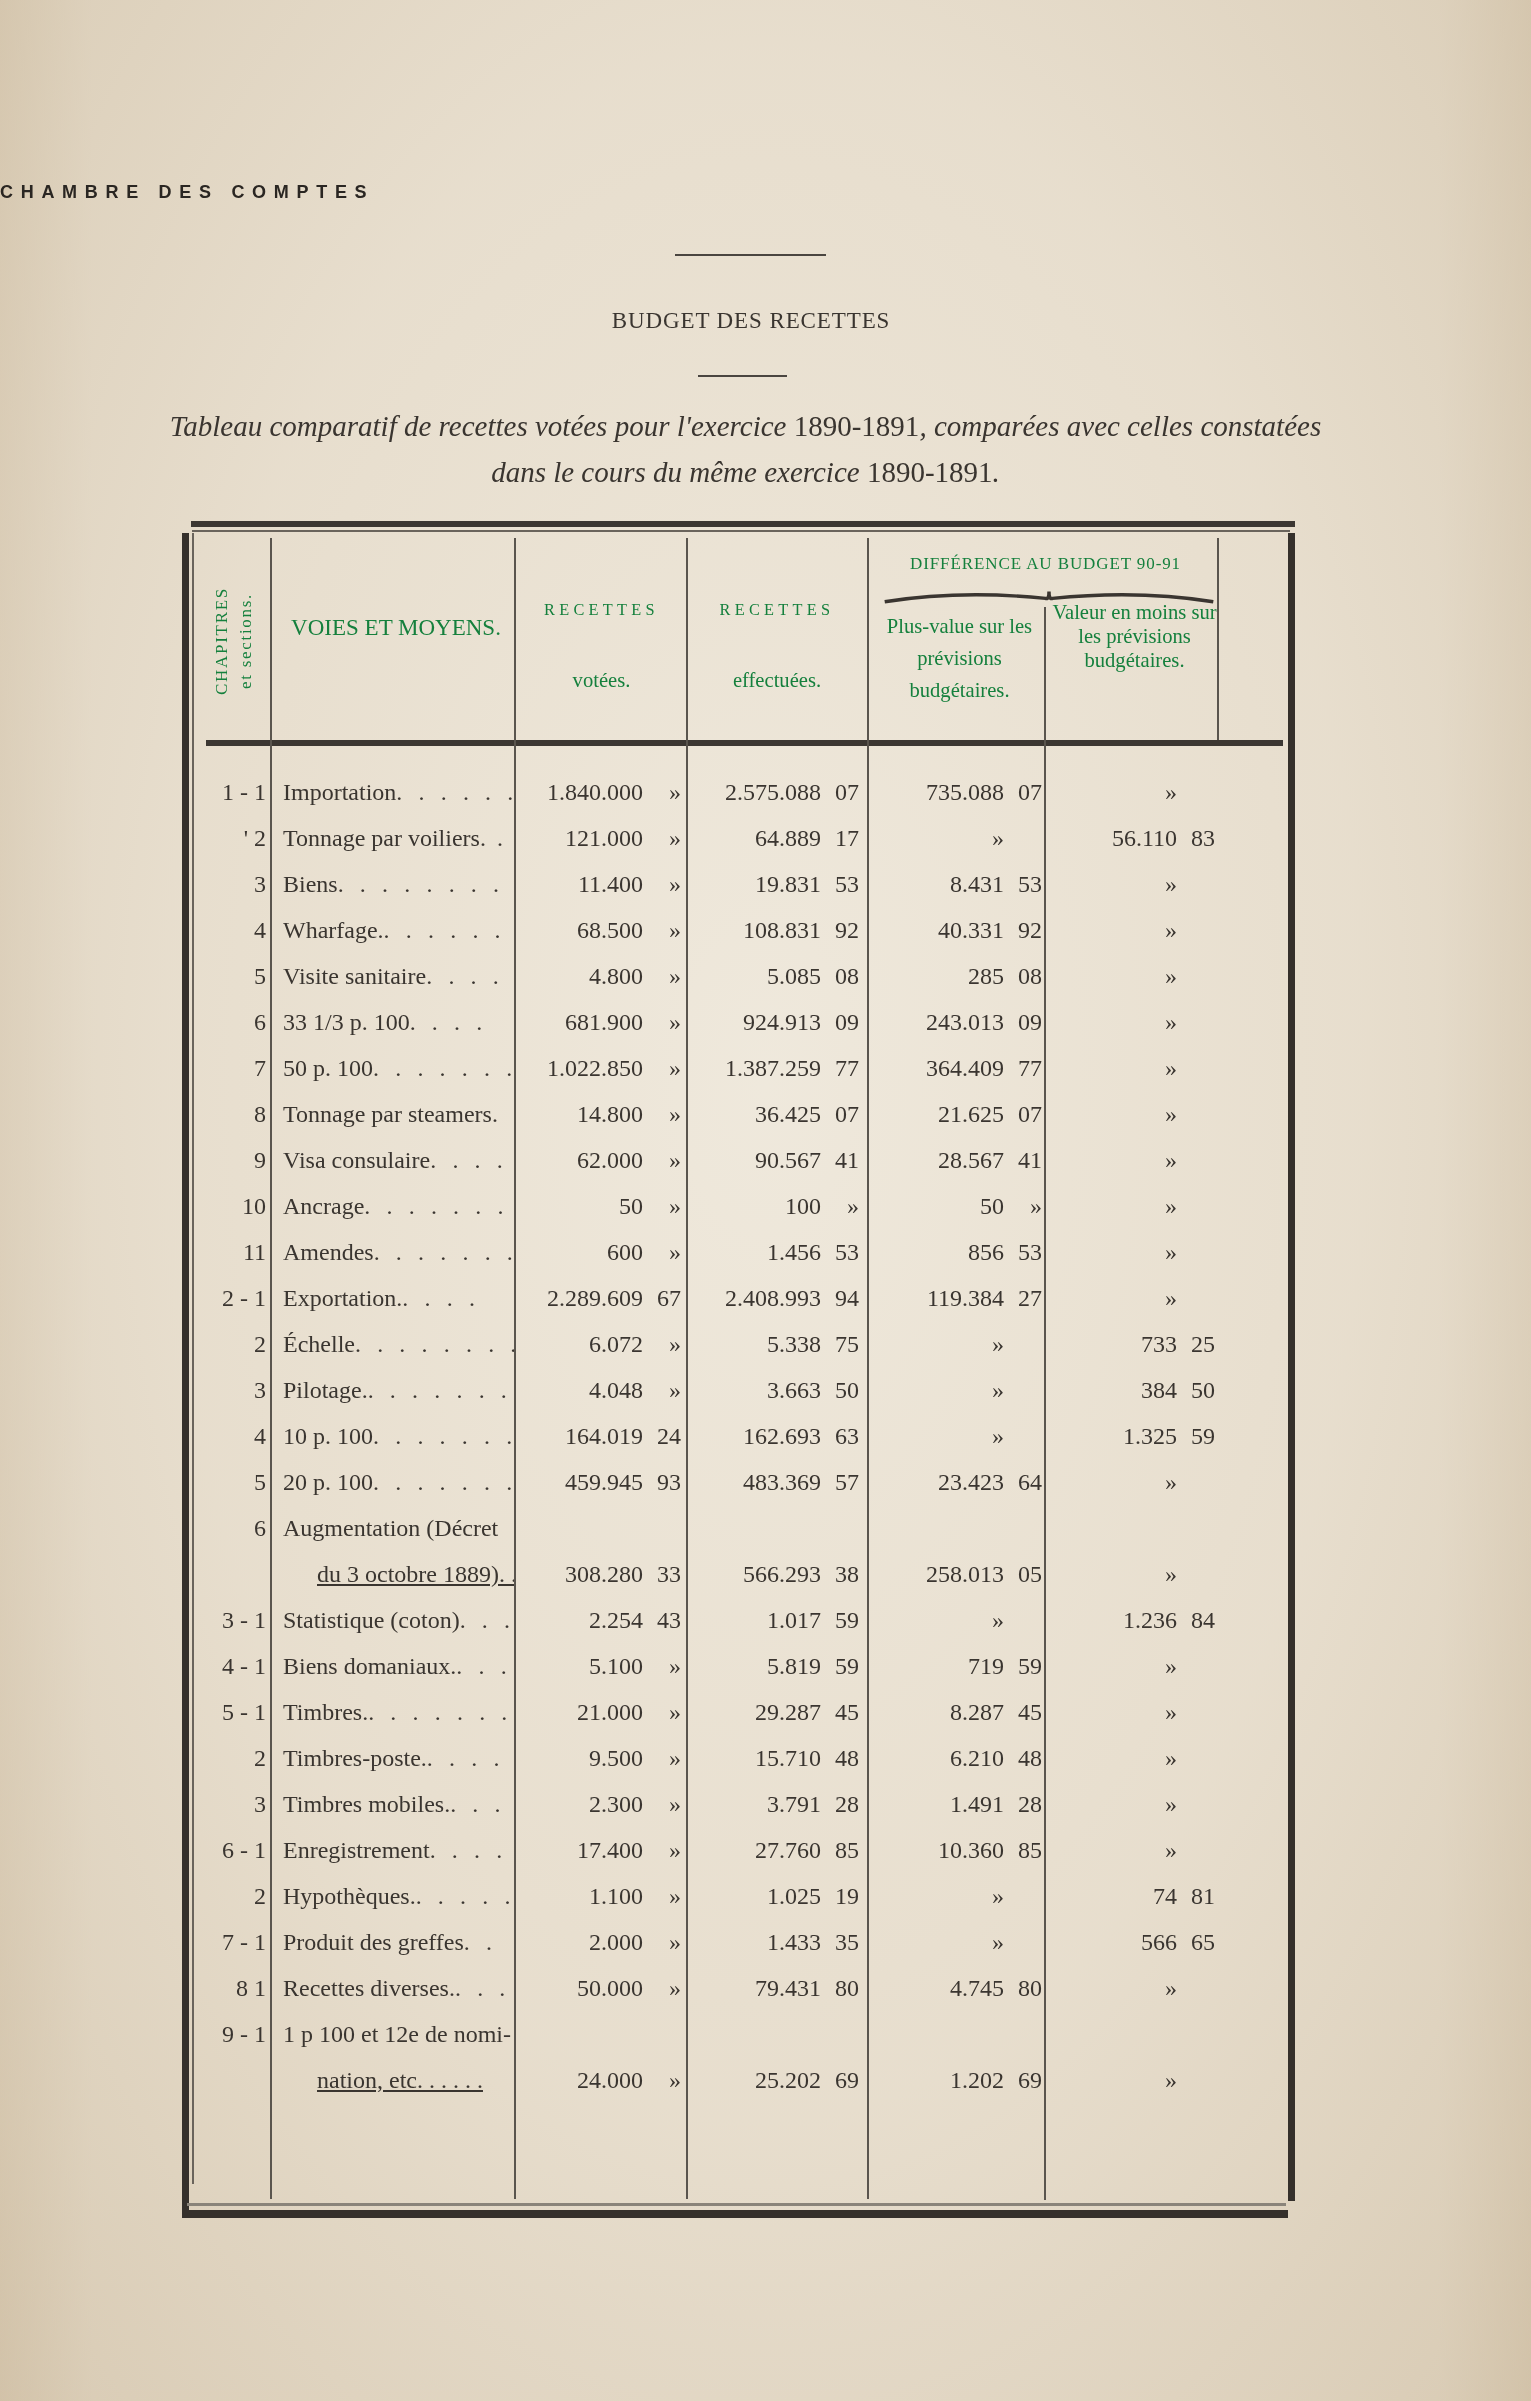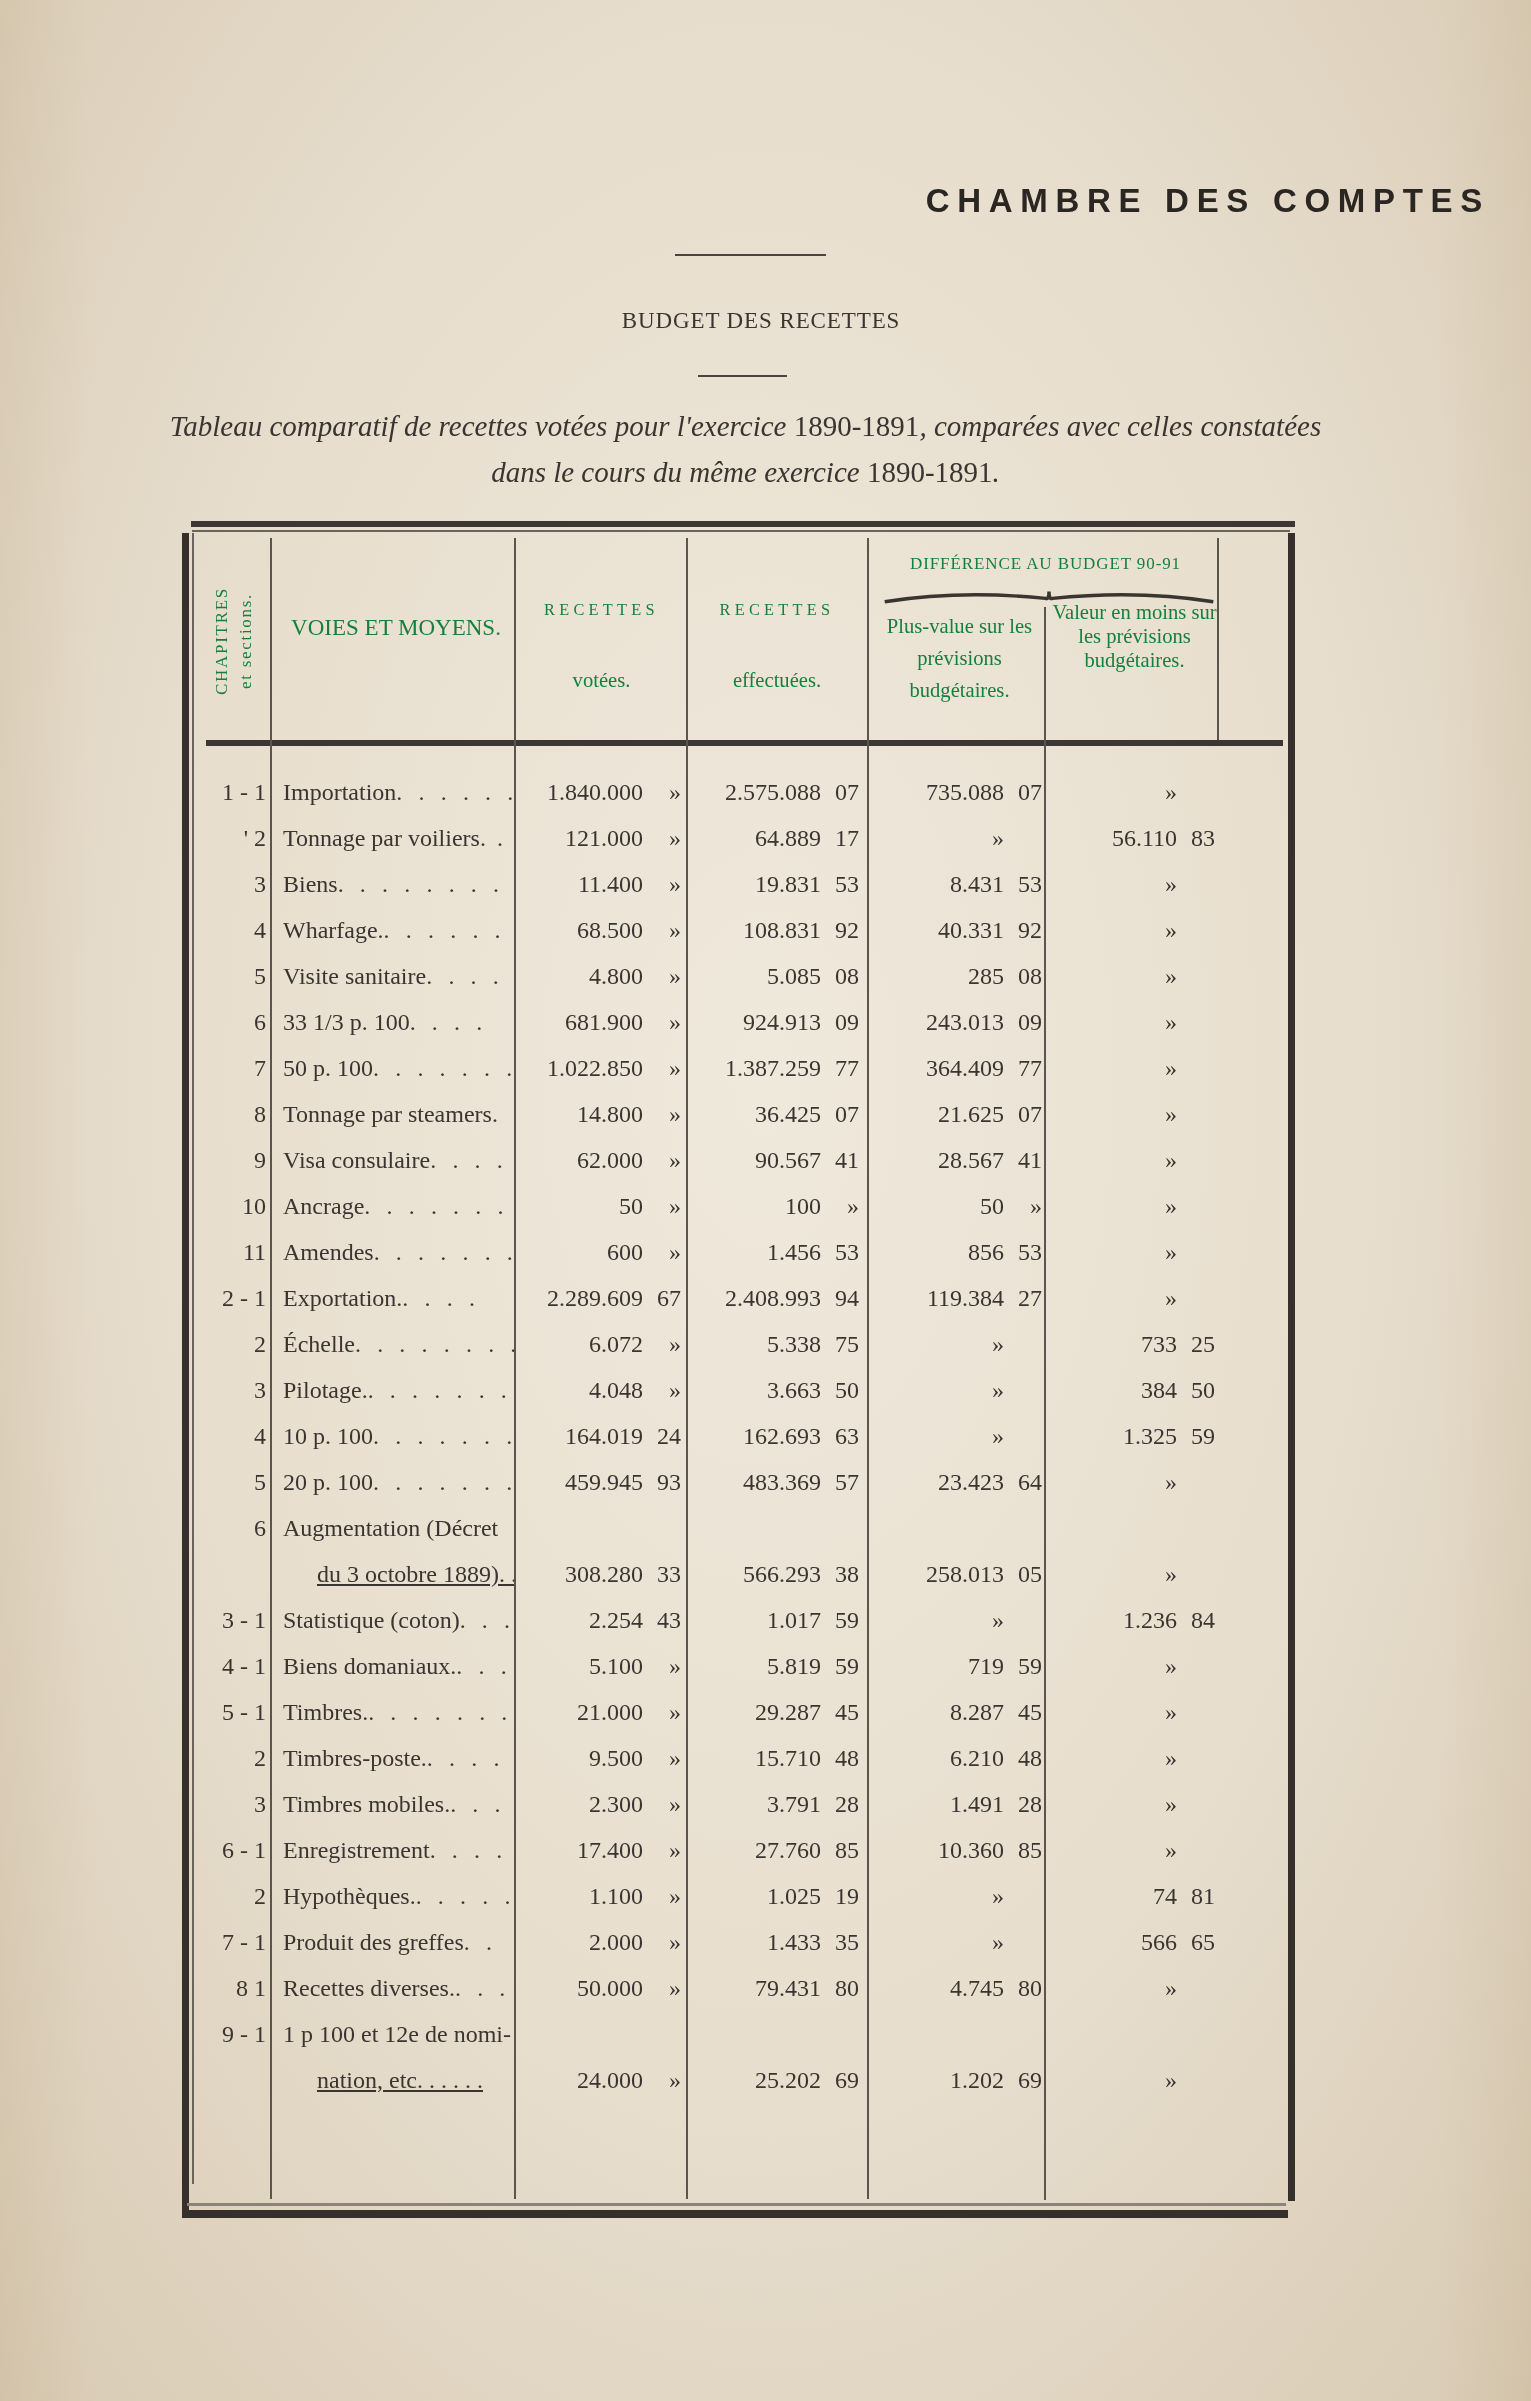--- a/index.html
+++ b/index.html
@@ -6,29 +6,29 @@
   body {
     width: 1531px; height: 2401px; position: relative; overflow: hidden;
     background: #e6dccb;
     background-image:
       radial-gradient(ellipse at 50% 45%, rgba(240,234,222,0.9) 0%, rgba(232,223,207,0.6) 55%, rgba(205,188,160,0.55) 100%),
       linear-gradient(90deg, rgba(190,168,135,0.35) 0%, rgba(0,0,0,0) 6%, rgba(0,0,0,0) 94%, rgba(190,168,135,0.35) 100%);
     font-family: "Liberation Serif", "DejaVu Serif", serif;
     color: #3a3530;
   }
   .title {
-    position: absolute; left: 0; width: 1490px; top: 182px; text-align: right;
+    position: absolute; left: 0; width: 1490px; top: 182px; text-align: left;
     font-family: "Liberation Sans", "DejaVu Sans", sans-serif;
-    font-weight: bold; font-size: 33px; letter-spacing: 7.7px; color: #2a2622;
+    font-weight: bold; font-size: 18px; letter-spacing: 7.7px; color: #2a2622;
   }
   .rule { position: absolute; height: 1.7px; background: #4a4540; }
   .rule1 { left: 675px; width: 151px; top: 254px; }
   .rule2 { left: 698px; width: 89px; top: 375px; }
   .subtitle {
-    position: absolute; left: 16px; width: 1490px; top: 308px; text-align: center;
+    position: absolute; left: 6px; width: 1490px; top: 308px; text-align: center;
     font-size: 23px; letter-spacing: 0.9px; color: #3a3530;
   }
   .caption {
     position: absolute; left: 163px; width: 1165px; top: 403px; text-align: center;
     font-size: 29px; font-style: italic; line-height: 46px; color: #3a3530;
   }
   .caption .yr { font-style: normal; }
 
   
   .frame {

